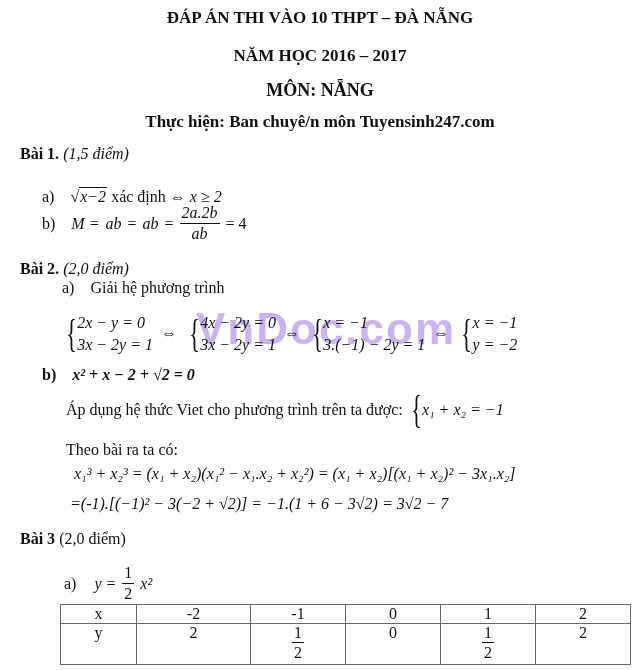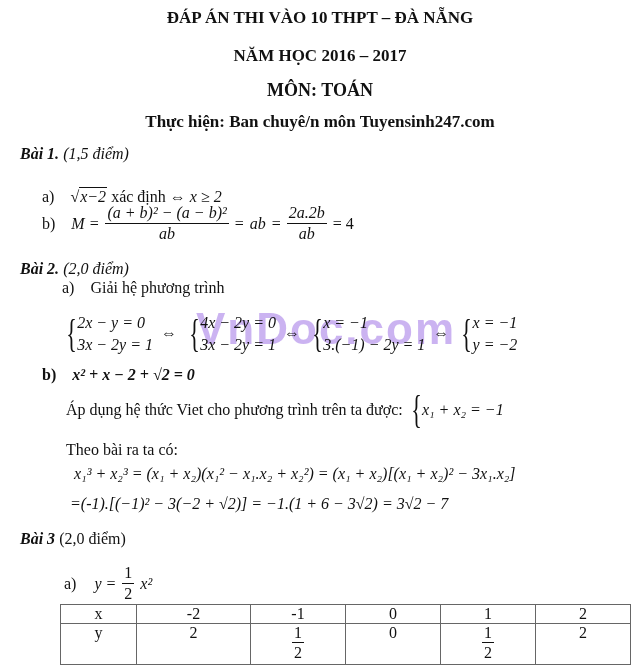--- a/index.html
+++ b/index.html
@@ -1,21 +1,21 @@
 <!DOCTYPE html>
 <html><head>
 <meta charset="utf-8">
 <style>
   html, body { margin:0; padding:0; background:#ffffff; }
   body { width:640px; height:670px; position:relative; overflow:hidden;
          font-family:"Liberation Serif", "DejaVu Serif", serif; color:#111; font-size:16px; }
   .abs { position:absolute; white-space:nowrap; }
   .center { left:0; width:640px; text-align:center; }
   .title { font-weight:bold; font-size:17px; }
-  .bold { font-weight:bold;font-style:italic; }
+  .bold { font-weight:bold; }
   .it { font-style:italic; }
   .math { font-family:"Liberation Serif", serif;margin-top:8px; }
   .mi { font-style:italic; }
   .frac { display:inline-block; vertical-align:middle; text-align:center; margin:0 2px; }
   .frac .num { display:block; border-bottom:1px solid #111; padding:0 2px; line-height:20px; }
   .frac .den { display:block; line-height:20px; }
   .sqrt { display:inline-block; }
   .sqrt .rad { border-top:1px solid #111; padding:0 1px; }
   .brace { display:inline-block; vertical-align:middle; font-size:40px; line-height:40px; transform:scaleX(0.55); margin-right:-4px; font-weight:200; }
   .sys { display:inline-block; vertical-align:middle; line-height:22px; }
@@ -29,42 +29,42 @@
   .r2 td { height:40px; line-height:18px; }
   .cfrac { display:inline-block; text-align:center; }
   .cfrac .num { display:block; border-bottom:1px solid #111; padding:0 2px; line-height:18px; }
   .cfrac .den { display:block; line-height:20px; }
 </style>
 </head>
 <body>
 
 <div class="abs center title" style="top:8px;">ĐÁP ÁN THI VÀO 10 THPT – ĐÀ NẴNG</div>
 <div class="abs center title" style="top:46px;">NĂM HỌC 2016 – 2017</div>
-<div class="abs center title" style="top:80px; font-size:18px;">MÔN: TOÁN</div>
+<div class="abs center title" style="top:80px; font-size:18px;">MÔN: NẴNG</div>
 <div class="abs center title" style="top:112px;">Thực hiện: Ban chuyê/n môn Tuyensinh247.com</div>
 
 <div class="watermark">VnDoc.com</div>
 
 <div class="abs" style="left:20px; top:145px;">
   <span class="bold">Bài 1.</span>
   <span class="it">(1,5 điểm)</span>
 </div>
 
 <div class="abs" style="left:42px; top:180px;">
   <span>a)</span>
   <span style="margin-left:12px;" class="sqrt math">√<span class="rad mi">x−2</span></span>
   <span>xác định</span>
   <span>⇔</span>
   <span class="mi">x ≥ 2</span>
 </div>
 
 <div class="abs" style="left:42px; top:203px;">
   <span style="vertical-align:middle;">b)</span>
   <span style="margin-left:12px; vertical-align:middle;" class="mi">M =</span>
-  <span class="frac mi"><span class="num">(a + b)² − (a − b)²</span><span class="den">ab</span></span>
+  <span class="frac mi"><span class="den">ab</span></span>
   <span style="vertical-align:middle;">=</span>
   <span class="frac mi"><span class="den">ab</span></span>
   <span style="vertical-align:middle;">=</span>
   <span class="frac mi"><span class="num">2a.2b</span><span class="den">ab</span></span>
   <span style="vertical-align:middle;">= 4</span>
 </div>
 
 <div class="abs" style="left:20px; top:260px;">
   <span class="bold">Bài 2.</span>
   <span class="it">(2,0 điểm)</span>

